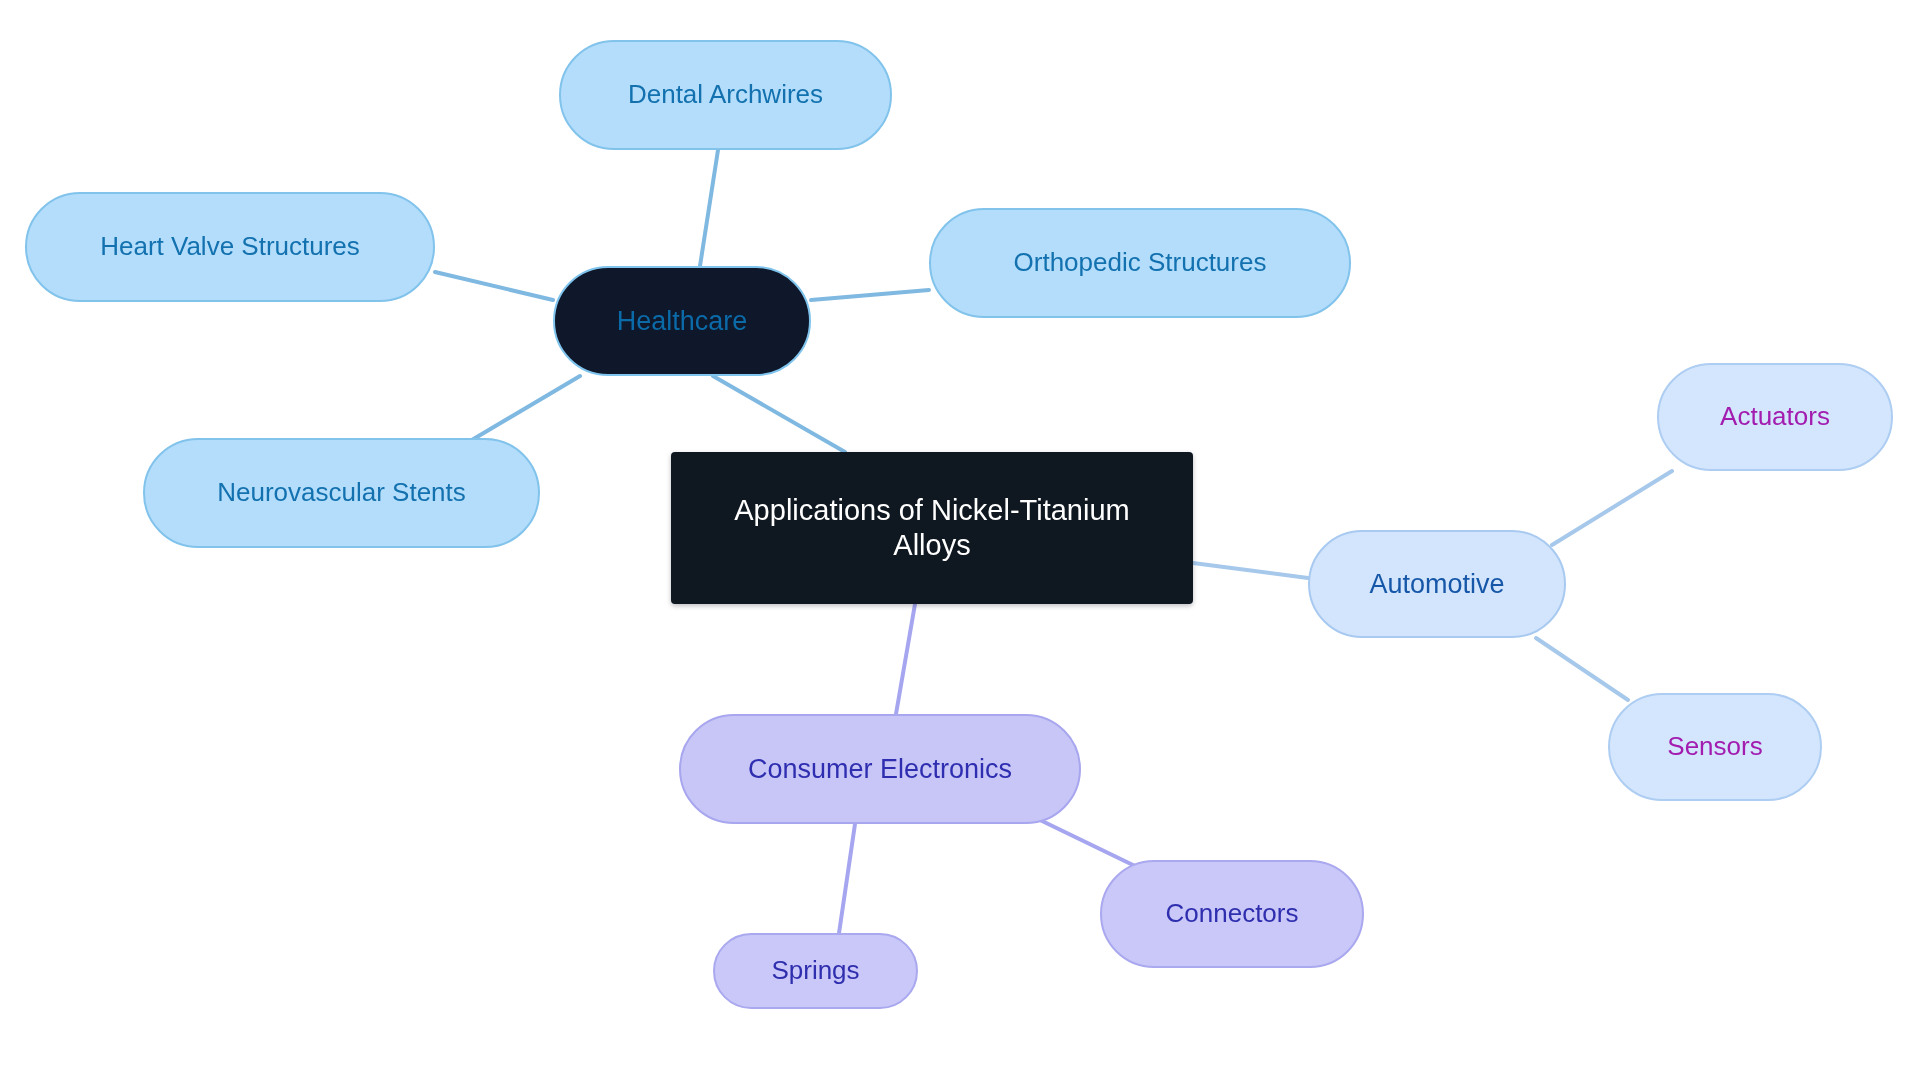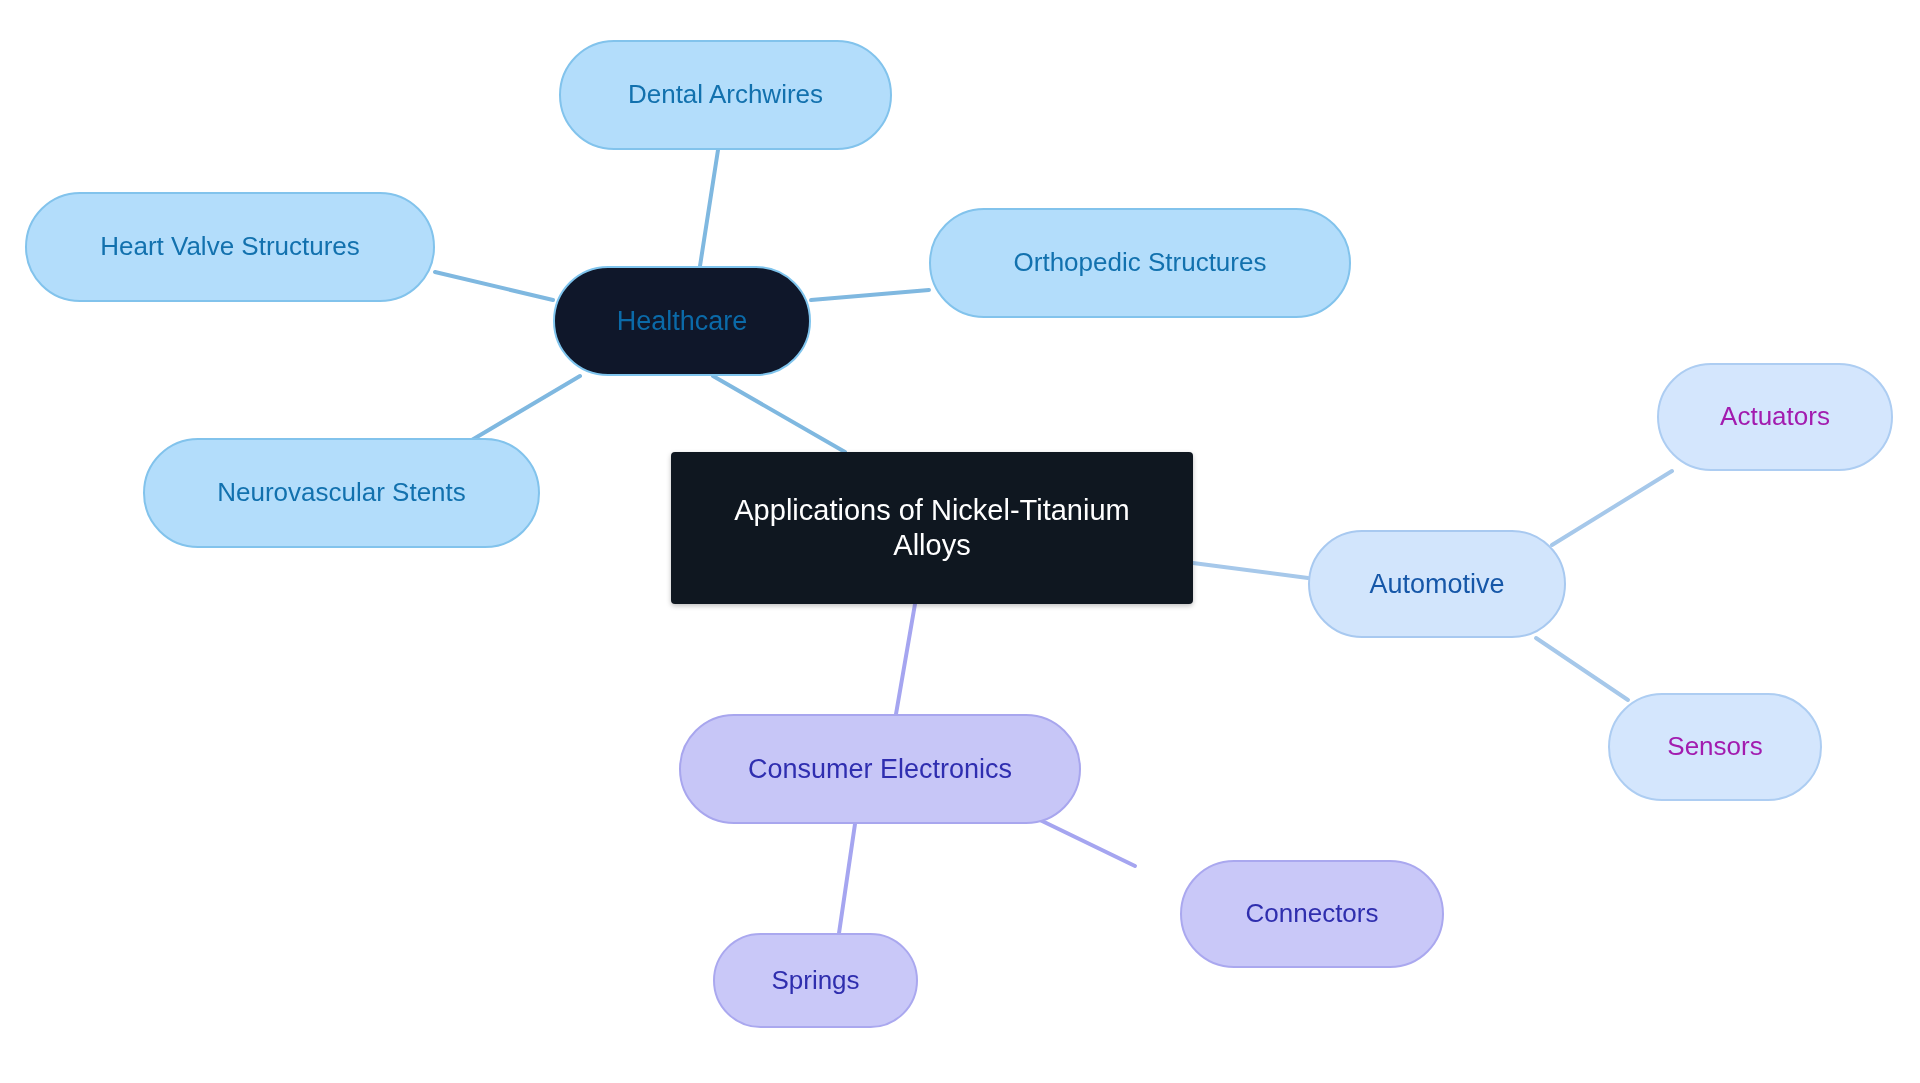--- a/index.html
+++ b/index.html
@@ -104,16 +104,16 @@
 Alloys</div>
       <div class="node healthcare-branch" style="font-size: 27px; left: 553px; top: 266px; width: 258px; height: 110px;">Healthcare</div>
       <div class="node healthcare-leaf" style="font-size: 26px; left: 559px; top: 40px; width: 333px; height: 110px;">Dental Archwires</div>
       <div class="node healthcare-leaf" style="font-size: 26px; left: 25px; top: 173px; width: 410px; height: 110px; margin-top: 19px;">Heart Valve Structures</div>
       <div class="node healthcare-leaf" style="font-size: 26px; left: 929px; top: 208px; width: 422px; height: 110px;">Orthopedic Structures</div>
       <div class="node healthcare-leaf" style="font-size: 26px; left: 143px; top: 438px; width: 397px; height: 110px;">Neurovascular Stents</div>
       <div class="node automotive-branch" style="font-size: 27px; left: 1308px; top: 530px; width: 258px; height: 108px;">Automotive</div>
       <div class="node automotive-leaf" style="font-size: 26px; left: 1657px; top: 363px; width: 236px; height: 108px;">Actuators</div>
       <div class="node automotive-leaf" style="font-size: 26px; left: 1608px; top: 693px; width: 214px; height: 108px;">Sensors</div>
       <div class="node electronics-branch" style="font-size: 27px; left: 679px; top: 714px; width: 402px; height: 110px;">Consumer Electronics</div>
-      <div class="node electronics-leaf" style="font-size: 26px; left: 1180px; top: 860px; width: 264px; height: 108px;">Connectors</div>
-      <div class="node electronics-leaf" style="font-size: 26px; left: 713px; top: 933px; width: 205px; height: 95px;">Springs</div>
+      <div class="node electronics-leaf" style="font-size: 26px; left: 1100px; top: 860px; width: 264px; height: 108px;">Connectors</div>
+      <div class="node electronics-leaf" style="font-size: 26px; left: 713px; top: 933px; width: 205px; height: 76px;">Springs</div>
     </div>
 </div>
 
 </body></html>

